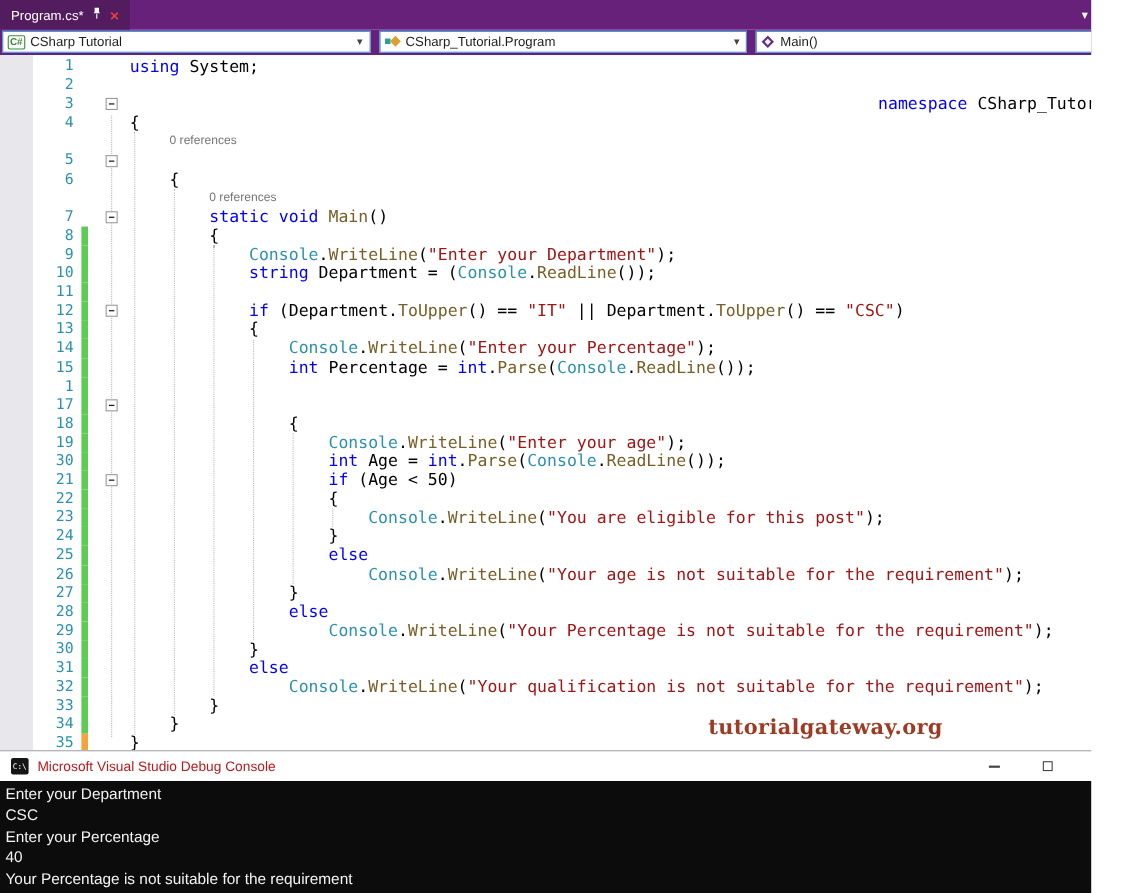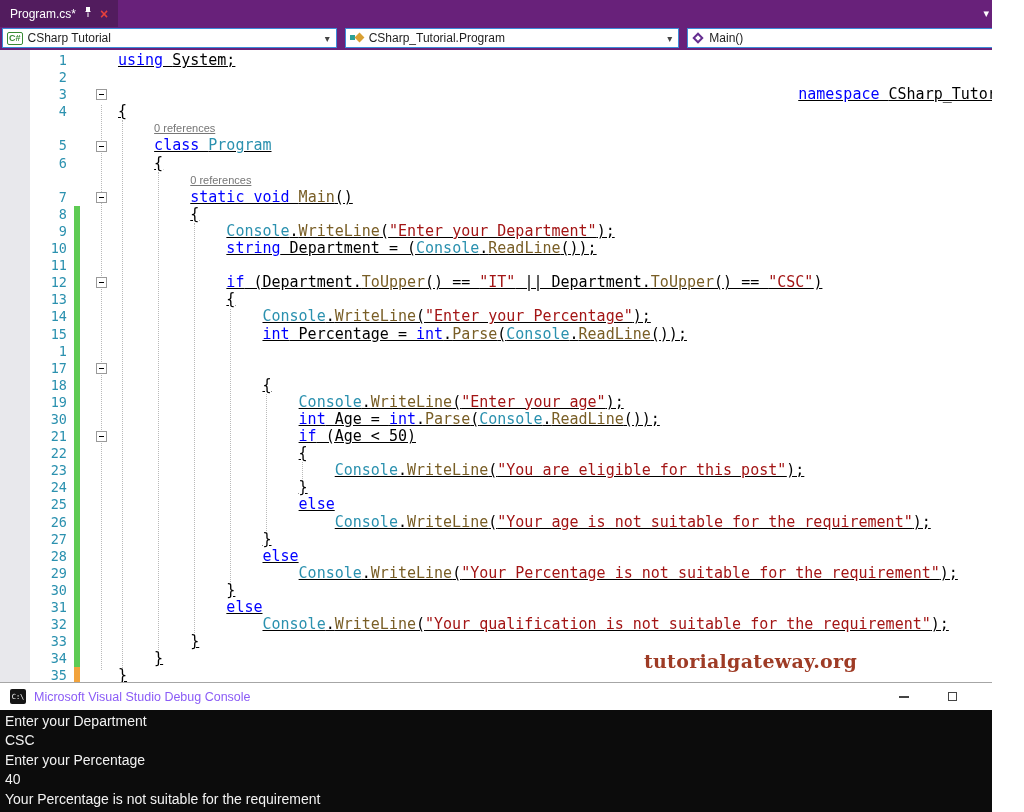--- a/index.html
+++ b/index.html
@@ -43,40 +43,40 @@
   .ln { width:70px; text-align:right; padding-right:3px; color:var(--line_number);
         font-size:13.5px; }
   .bar { width:6px; margin-left:4px; }
   .bar.g { background:var(--change_green); }
   .bar.o { background:var(--change_orange); }
   .outline { width:38px; display:flex; align-items:center; }
   .foldbox { width:11px; height:11px; margin-left:16px; border:1px solid #9a9a9a;
              background:#fff; position:relative; }
   .foldbox::after { content:""; position:absolute; left:2px; right:2px; top:4px;
                     height:1px; background:#000; }
-  .code { flex:1; white-space:pre; color:#000;text-decoration:underline; }
+  .code { flex:1; white-space:pre; color:#000; }
   .code.lens { font-family:"Liberation Sans", sans-serif; font-size:11px;
                color:var(--codelens); }
   .c-k { color:var(--keyword); }
   .c-t { color:var(--type); }
   .c-m { color:var(--method); }
   .c-s { color:var(--string); }
   .c-p { color:#000; }
   .watermark { position:absolute; top:600px; right:167px; z-index:2;
                font-family:"DejaVu Serif", serif; font-weight:bold; font-size:19px;
                color:var(--brand); letter-spacing:0.3px; }
 
   
   .console { position:absolute; left:0; top:682px; width:1024px; height:130px; z-index:5; }
   .console-titlebar { height:28px; background:#fff; border-top:1px solid #a6a6a6;
                       display:flex; align-items:center; padding-left:10px; }
   .console-icon { width:16px; height:15px; background:#151515; border-radius:2px;
                   color:#fff; font-family:"DejaVu Sans Mono", monospace; font-size:7px;
                   display:flex; align-items:center; justify-content:center; }
-  .console-title { margin-left:8px; font-size:12.5px; color:#8b5cf6; }
+  .console-title { margin-left:8px; font-size:12.5px; color:#b91c1c; }
   .console-buttons { margin-left:auto; display:flex; height:100%; }
   .cbtn { width:48px; height:100%; display:flex; align-items:center; justify-content:center; }
   .cbtn-min i { display:block; width:10px; height:2px; background:#444; }
   .cbtn-max i { display:block; width:9px; height:9px; border:1px solid #444; }
   .cbtn-close { font-size:16px; color:#222; }
   .console-body { position:absolute; left:0; top:28px; right:0; bottom:0;
                   background:var(--console_bg); color:var(--console_text);
                   font-family:Liberation Sans, sans-serif; font-size:14px;
                   line-height:19.4px; padding:2px 0 0 5px; white-space:pre; }
   .console-scrollbar { position:absolute; right:0; top:28px; bottom:0; width:14px;
@@ -183,21 +183,20 @@
           <div class="bar"></div>
           <div class="outline"></div>
           <div class="code lens" style="padding-left: 36.12px;">0 references</div>
         </div>
         <div class="row">
           <div class="ln">5</div>
           <div class="bar"></div>
           <div class="outline">
             <div class="foldbox"></div>
           </div>
-          <div class="code" style="padding-left: 36.12px;"><span class="c-k">class </span><span class="c-t">Program</span></div>
         </div>
         <div class="row">
           <div class="ln">6</div>
           <div class="bar"></div>
           <div class="outline"></div>
           <div class="code" style="padding-left: 36.12px;"><span class="c-p">{</span></div>
         </div>
         <div class="row">
           <div class="ln"></div>
           <div class="bar"></div>

